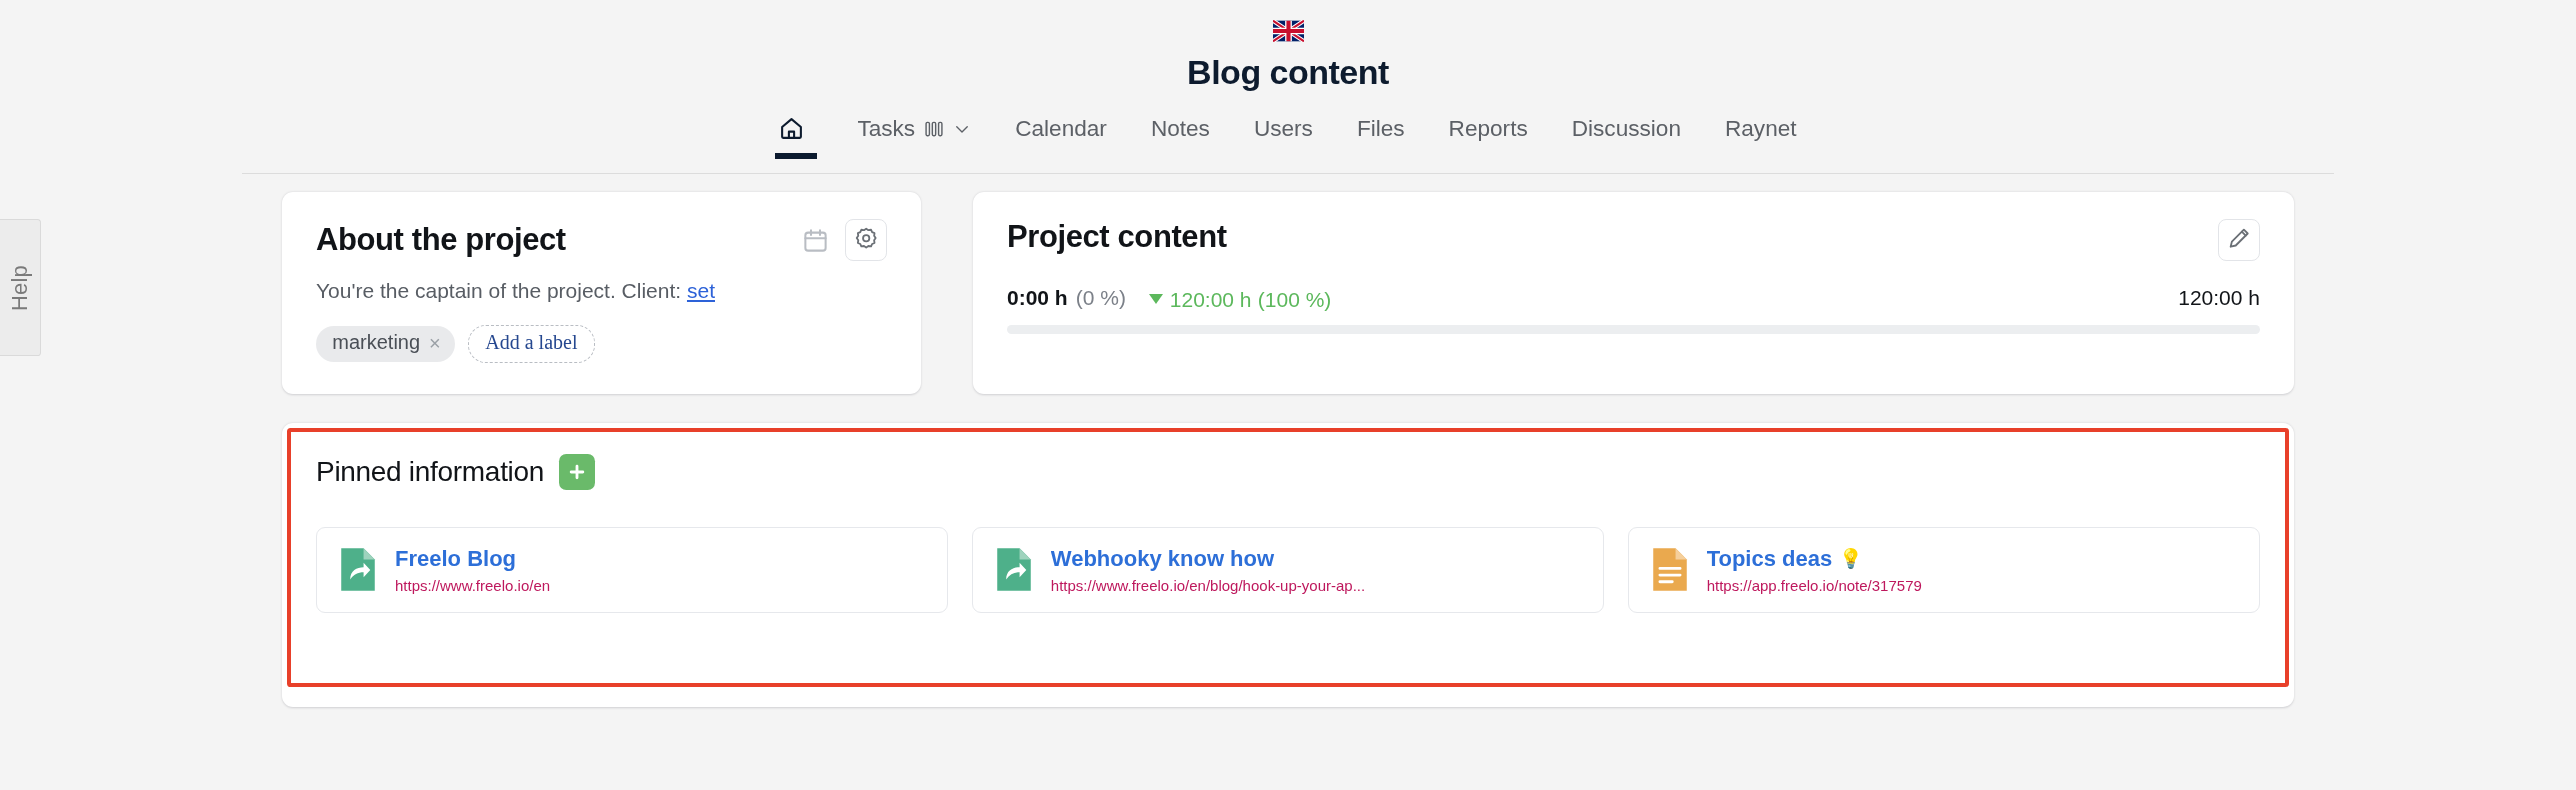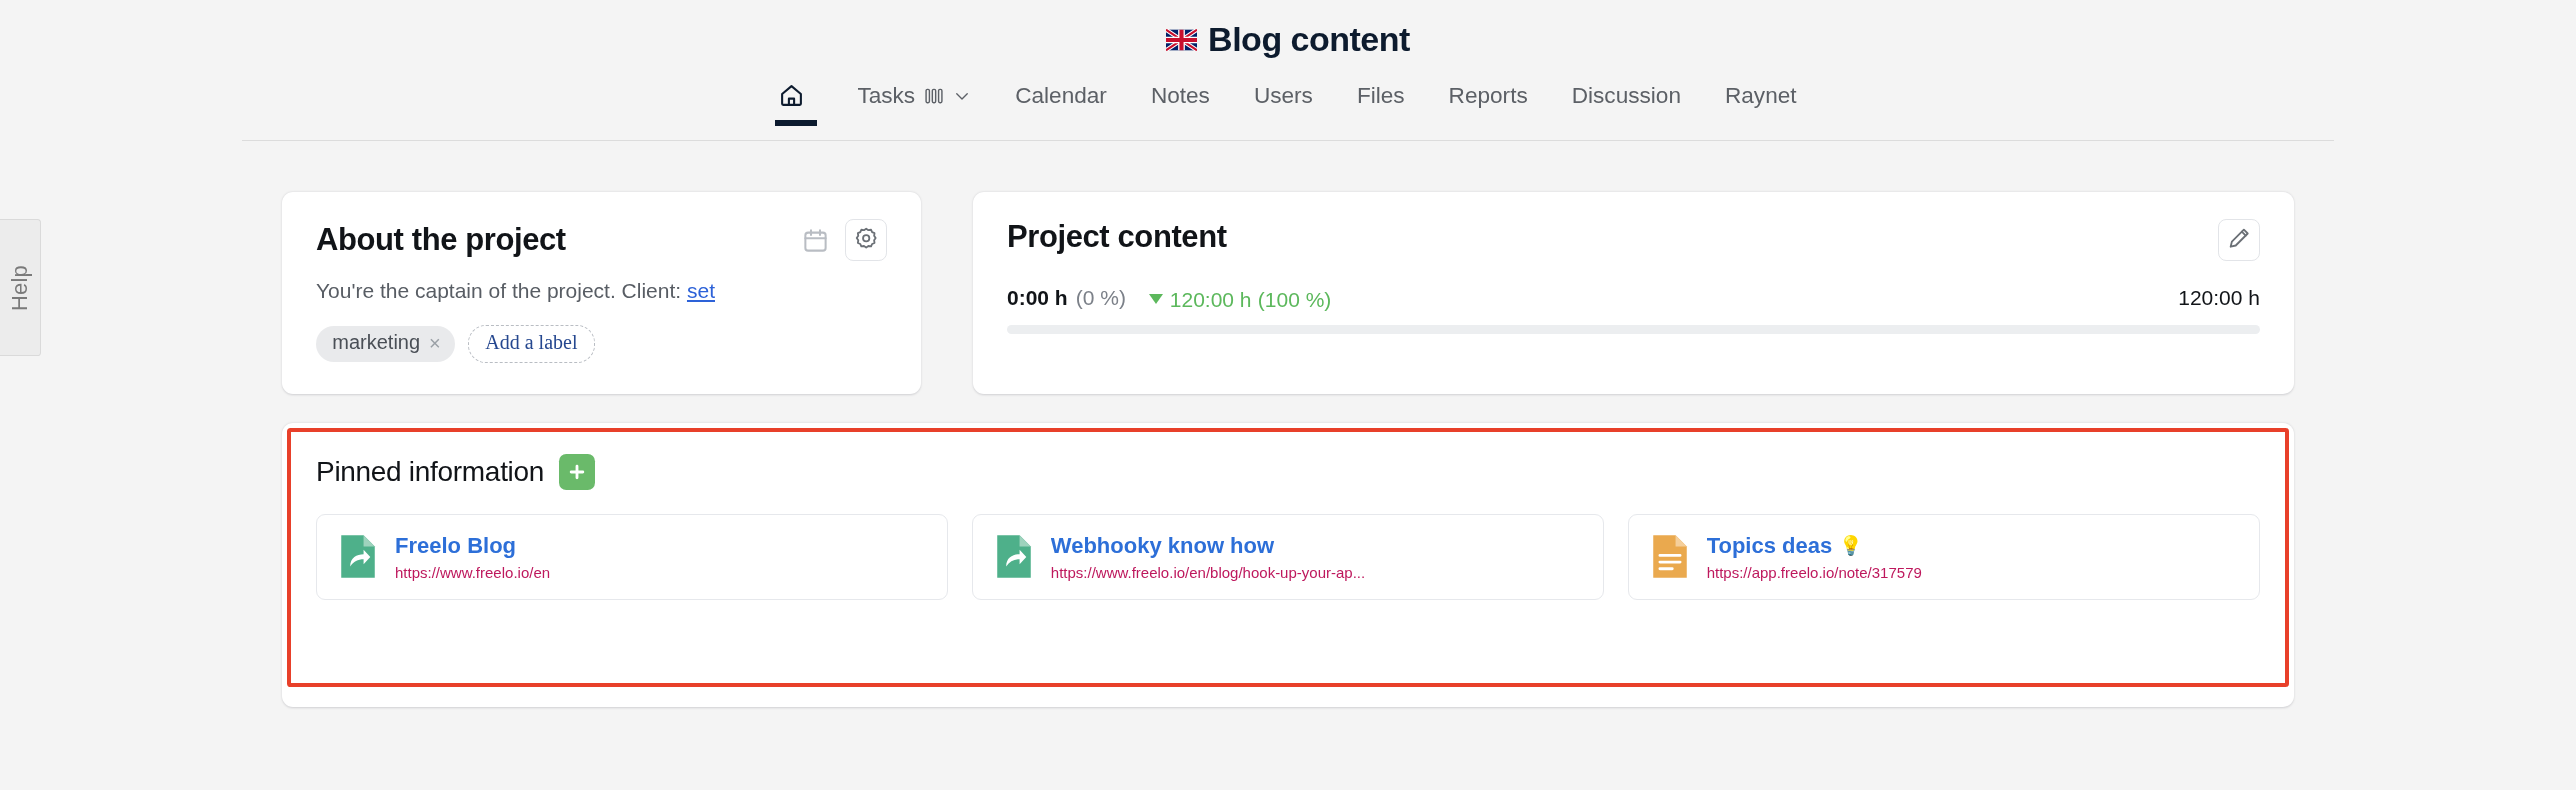--- a/index.html
+++ b/index.html
@@ -45,20 +45,21 @@
     text-align: left;
     padding-top: 20px;
     font-size: 34px;
     font-weight: bold;
     color: #0d1b2e;
     letter-spacing: -0.5px;
     display: flex;
     align-items: center;
     justify-content: center;
     gap: 11px;
+    flex-direction: column;
   }
   .flag-emoji {
     font-size: 27px;
     line-height: 1;
     display: inline-block;
   }
   .flag-svg { display: block; }
 
   
   nav {
@@ -296,21 +297,21 @@
     width: 36px; height: 36px;
     background: #6aba6a;
     border-radius: 7.2px;
     border: none;
     display: flex; align-items: center; justify-content: center;
     cursor: pointer;
   }
   .add-pin-btn svg { display: block; }
 
   .pin-grid {
-    margin-top: 24px;
+    margin-top: 37px;
     display: flex;
     gap: 23.5px;
     position: relative;
     z-index: 2;
     text-align: center;
   }
   .pin-card {
     flex: 1;
     min-width: 0;
     background: #fff;

